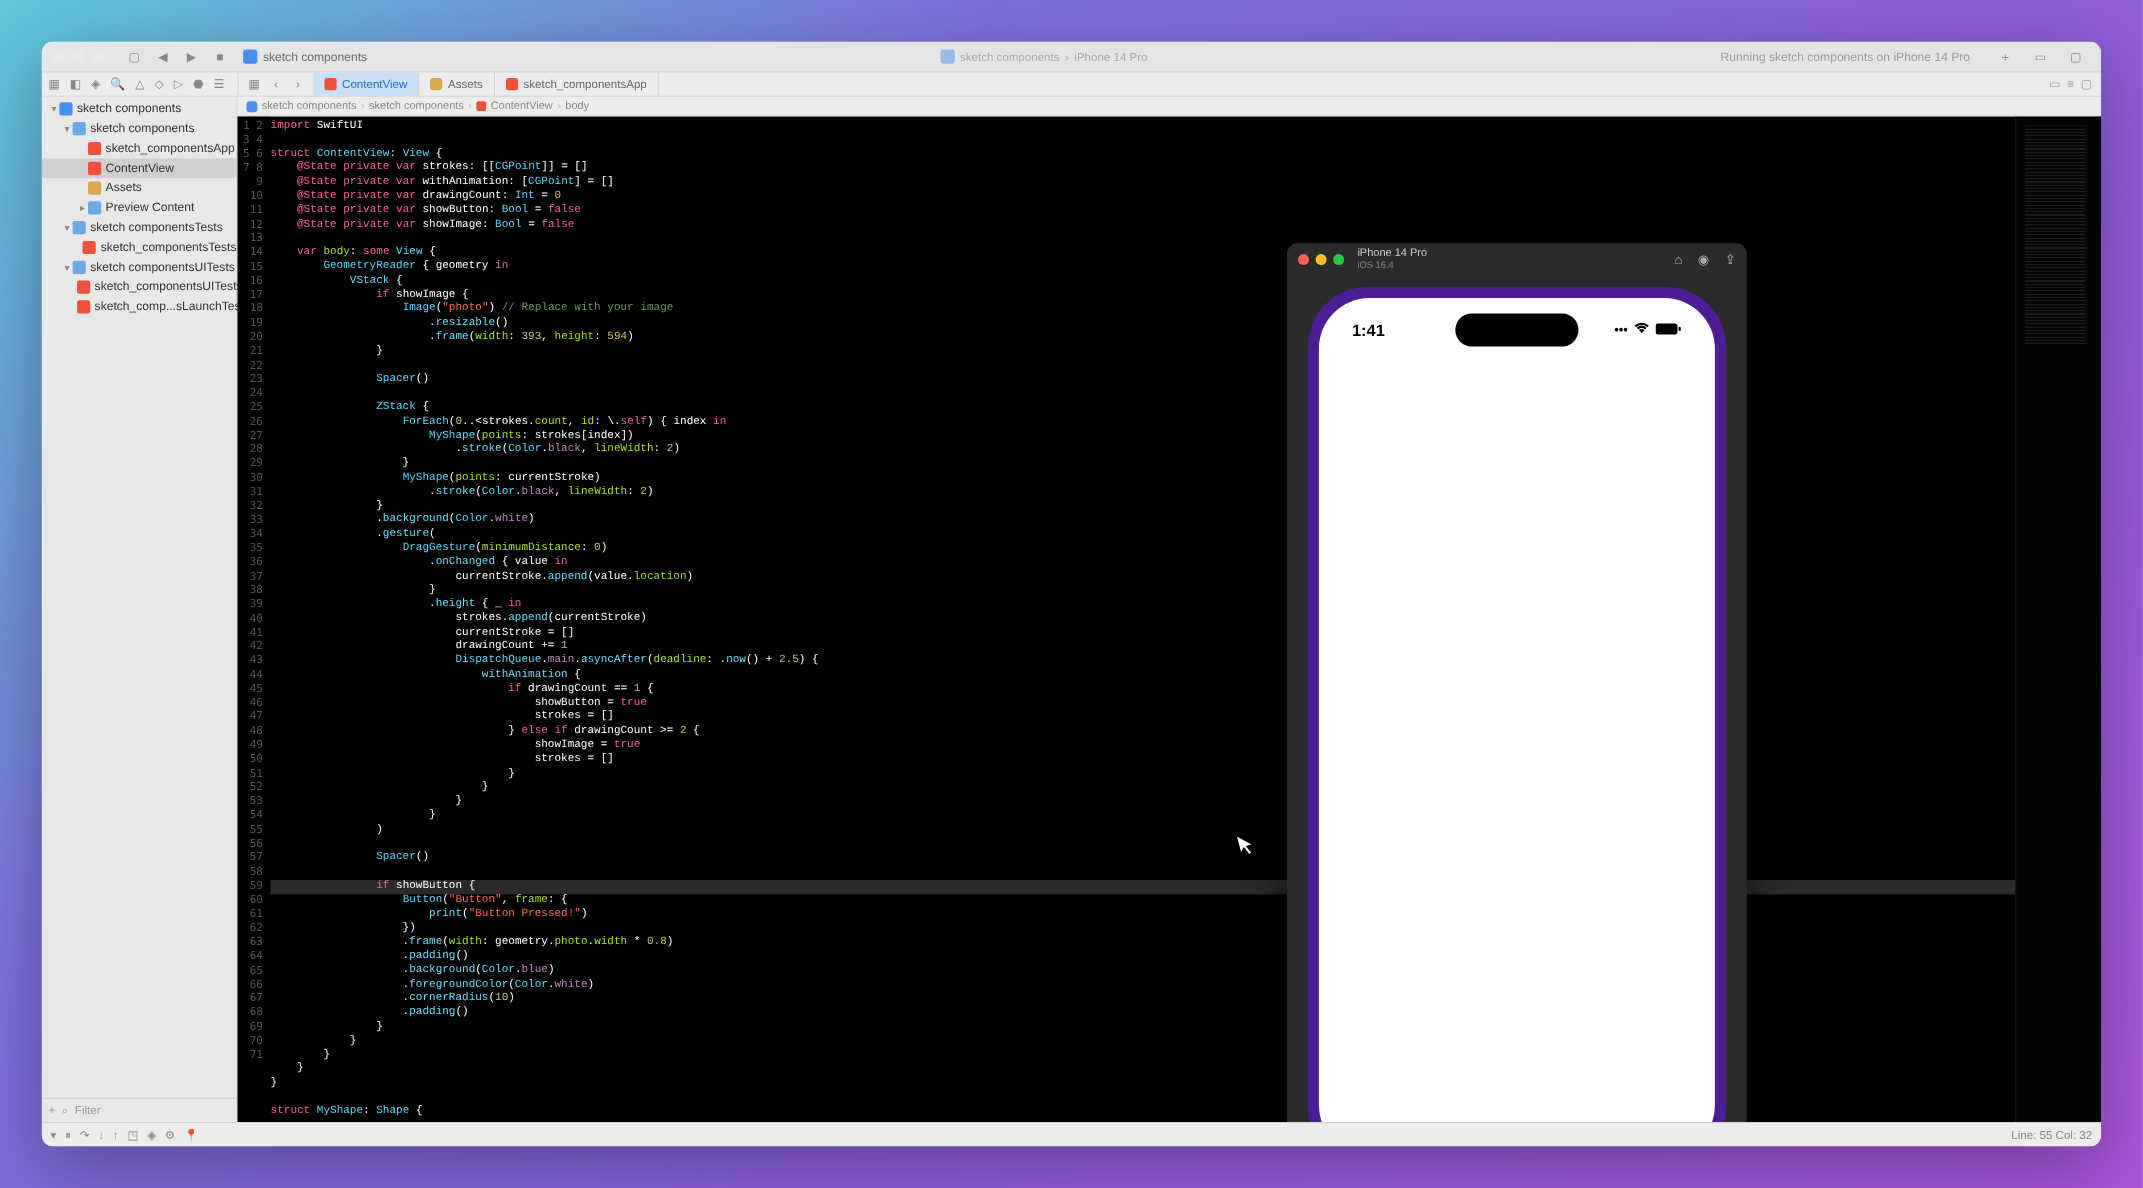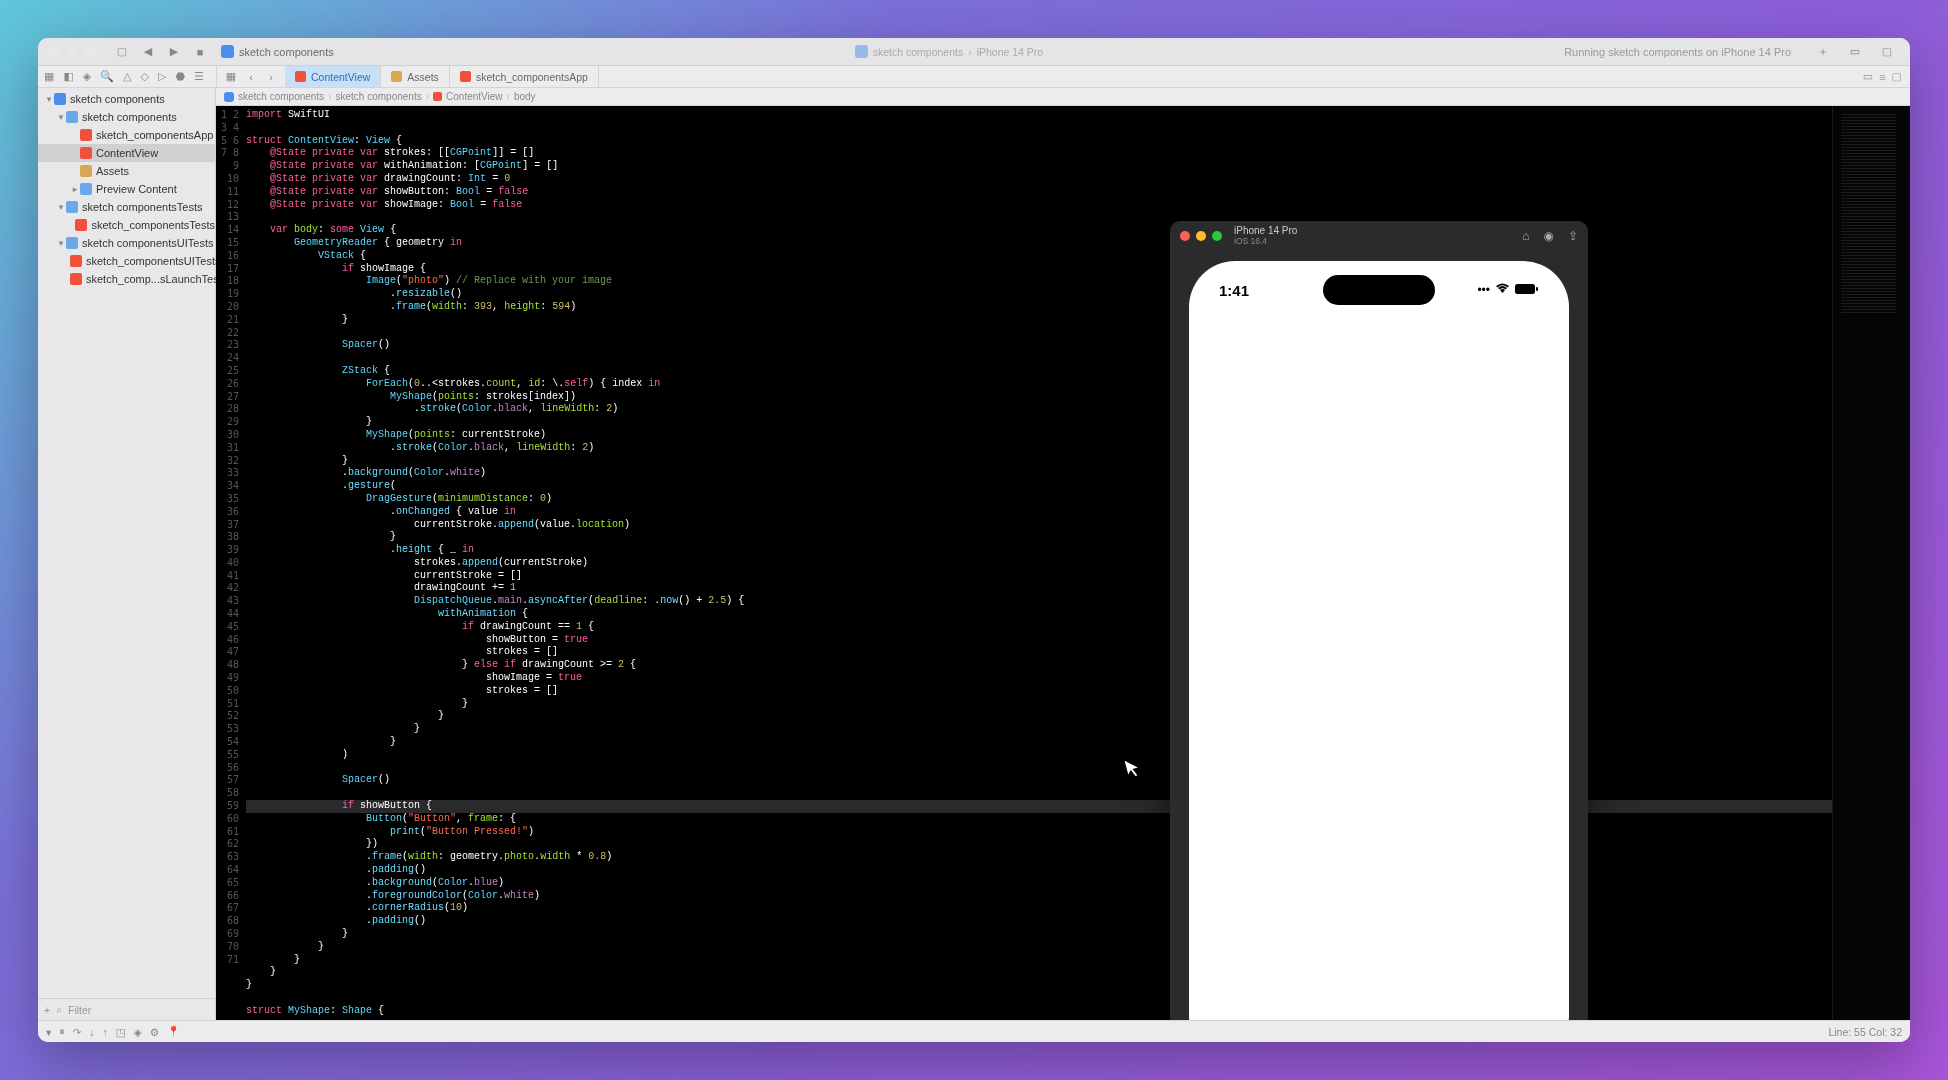--- a/index.html
+++ b/index.html
@@ -127,21 +127,21 @@
 .sim-tl div { width:10px; height:10px; border-radius:50%;}
 .sim-tl .r{background:#ff5f56;} .sim-tl .y{background:#ffbd2e;} .sim-tl .g{background:#27c93f;}
 .sim-title { display:flex; flex-direction:column; line-height:1.05;}
 .sim-title .sub{font-size:8.5px; color:#888;}
 .sim-actions{ margin-left:auto; display:flex; gap:14px; color:#aaa; font-size:12px;}
 .sim-body{ padding:10px 16px 18px; display:flex; justify-content:center;}
 
 
 .iphone {
   width: 380px; height: 800px;
-  background:#4c1d95; border-radius:54px; 
+  background:#4c1d95; border-radius:54px; padding:10px;
   position:relative;
 }
 .iphone-screen {
   width:100%; height:100%; background:#fff; border-radius:46px;
   position:relative; overflow:hidden;
 }
 .dynamic-island {
   position:absolute; top:14px; left:50%; transform:translateX(-50%);
   width:112px; height:30px; background:#000; border-radius:18px;
 }

